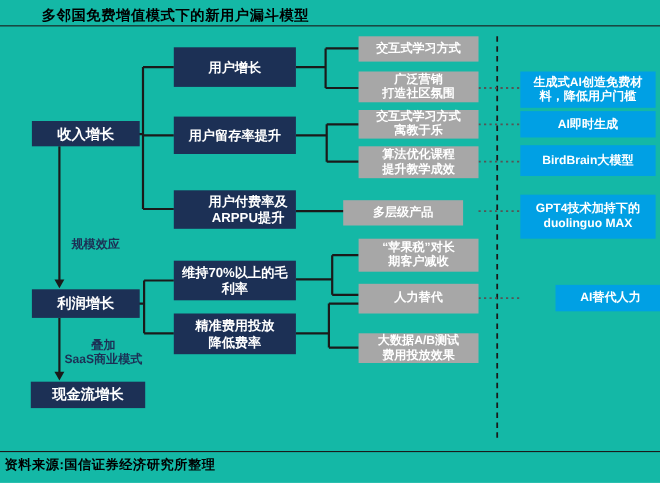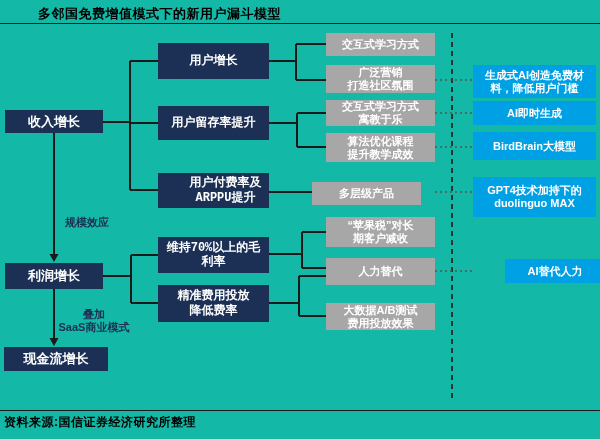--- a/index.html
+++ b/index.html
@@ -21,22 +21,22 @@
   }
   svg.lines{position:absolute;left:0;top:0;}
   .node{
     position:absolute;display:flex;align-items:center;justify-content:center;
     text-align:center;font-weight:bold;color:#fff;white-space:pre-line;
     line-height:1.18;box-sizing:border-box;padding:1px 2px;
   }
   .navy{background:#1c3055;}
   .gray{background:#a7a7a7;}
   .cyan{background:#00a0e4;}
-  .fs13{font-size:13px;}
-  .fs12{font-size:12px;font-family:Liberation Mono, monospace;}
+  .fs13{font-size:13px;margin-left:24px;}
+  .fs12{font-size:12px;}
   .fs11{font-size:11px;}
   .edge-label{
     position:absolute;color:#1c3055;font-weight:bold;font-size:11px;text-align:center;
     white-space:pre-line;line-height:1.15;
   }
 </style>
 </head>
 <body>
 
 <div id="canvas">

